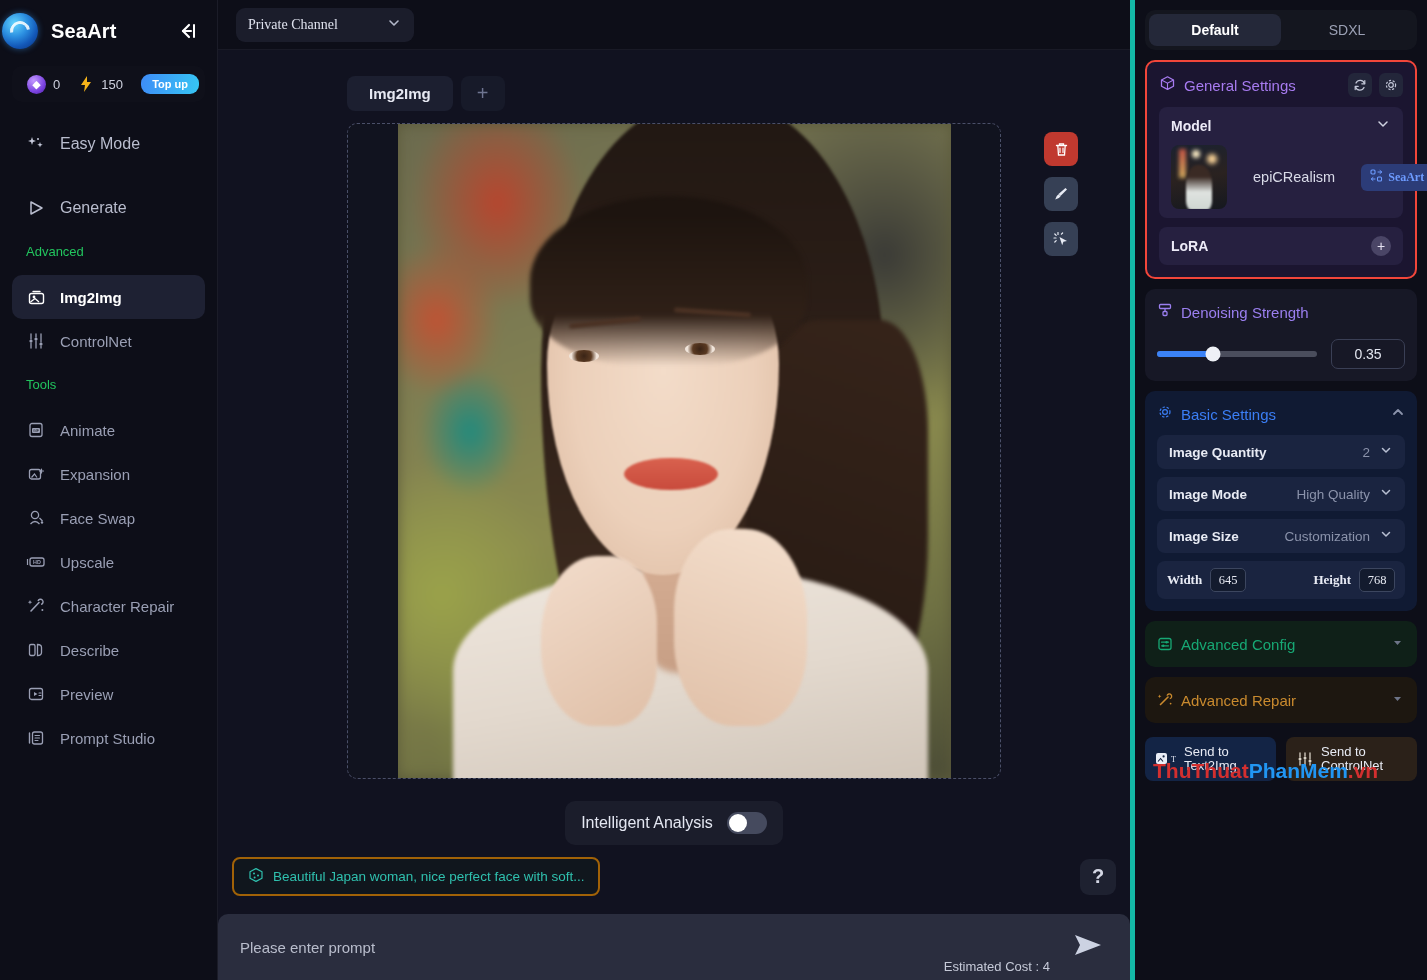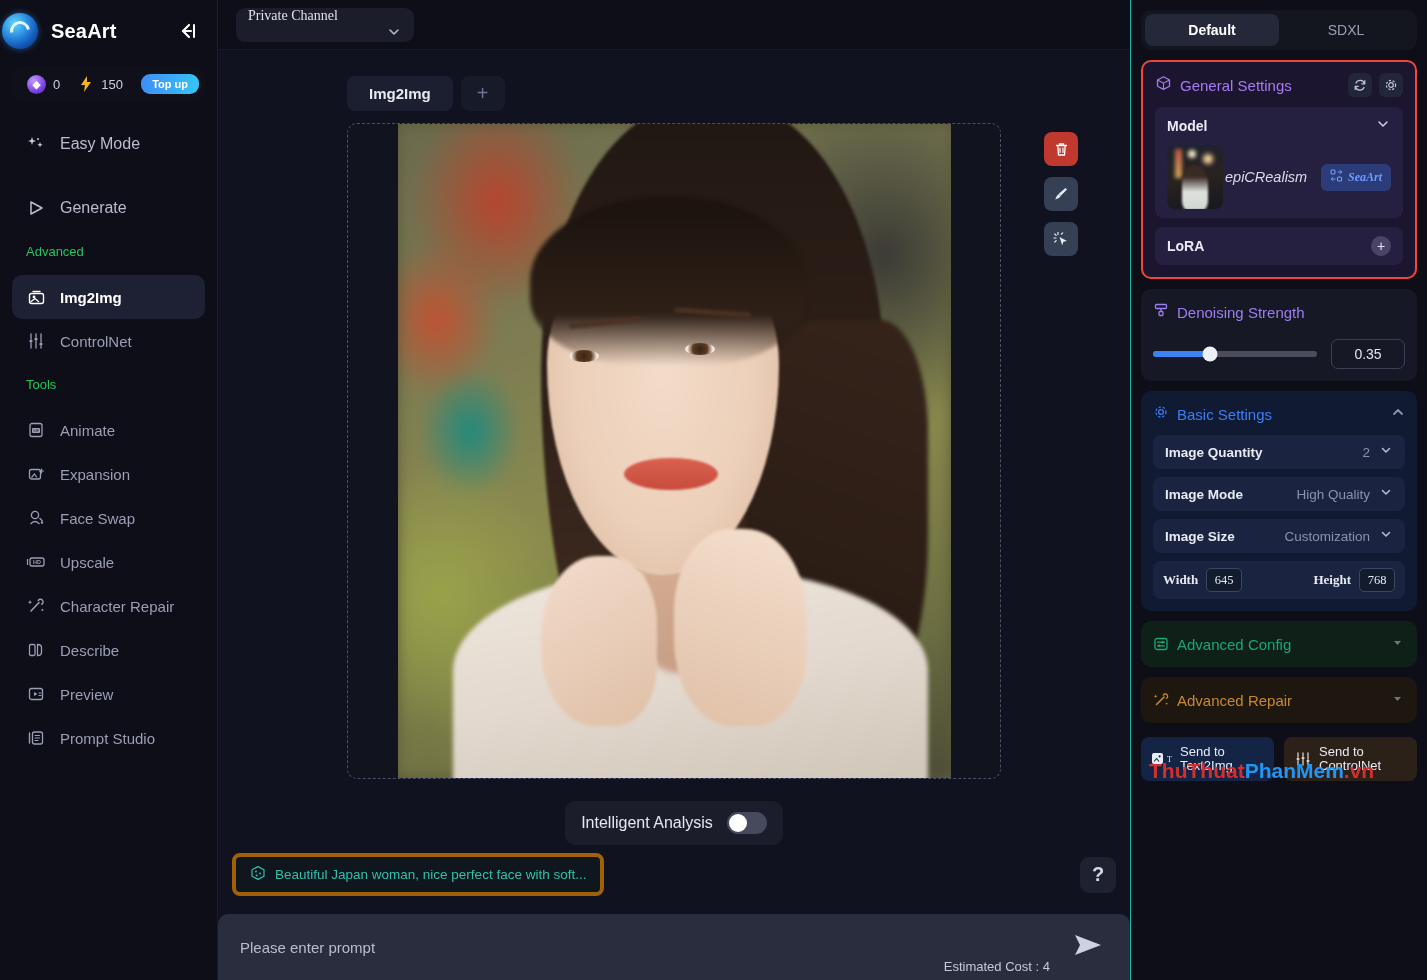--- a/index.html
+++ b/index.html
@@ -88,27 +88,26 @@
     flex: 1; position: relative;
     background: #111220;
     display: flex; flex-direction: column;
   }
   .topbar {
     height: 50px; background: #0d0e18;
     border-bottom: 1px solid #191a26;
     display: flex; align-items: center; padding: 0 0 0 18px;
   }
   .channel-select {
-    display: flex; align-items: flex-start;
+    display: flex; align-items: center;
     width: 178px; height: 34px;
     background: #1b1d2b; border-radius: 9px;
     padding: 0 12px; cursor: pointer;
     color: #dfe2ee; font-size: 14px;
     font-family: "Liberation Serif", serif;
-    flex-direction: column;
   }
   .channel-select .chev { margin-left: auto; }
 
   .canvas-wrap {
     flex: 1; position: relative;
     background: #111220;
     display: flex; flex-direction: column; align-items: center;
   }
   .tabs-row {
     display: flex; gap: 8px; margin-top: 26px;
@@ -210,21 +209,21 @@
     content: ""; position: absolute; left: 2px; top: 2px;
     width: 18px; height: 18px; border-radius: 50%; background: #fff;
   }
 
   .prompt-chip-row {
     position: absolute; left: 14px; bottom: 84px;
     display: flex; align-items: center; width: calc(100% - 28px);
   }
   .prompt-chip {
     display: flex; align-items: center; gap: 9px;
-    border: 4px solid #a16207; border-radius: 8px;
+    border: 2px solid #a16207; border-radius: 8px;
     padding: 8px 14px; color: #2fc0ae; font-size: 13.5px;
     background: #10161d; cursor: pointer;
   }
   .help-btn {
     margin-left: auto; width: 36px; height: 36px;
     background: #1e2130; border-radius: 9px;
     display: flex; align-items: center; justify-content: center;
     color: #d4d7e4; font-size: 20px; font-weight: bold; cursor: pointer;
   }
 
@@ -242,21 +241,21 @@
   .prompt-input::placeholder { color: #b9bdcc; }
   .cost-text {
     position: absolute; right: 80px; bottom: 6px;
     color: #c6cad8; font-size: 13px;
   }
   .send-arrow { position: absolute; right: 26px; top: 18px; cursor: pointer; }
 
   
   .right {
     width: 297px; flex: 0 0 297px; height: 980px;
-    background: #0d0e18; border-left: 1px solid #14b8a6;
+    background: #0d0e18; border-left: 5px solid #14b8a6;
     padding: 10px 10px 0 10px; position: relative;
   }
   .seg {
     display: flex; background: #14161f; border-radius: 10px;
     padding: 4px; height: 40px;
   }
   .seg-item {
     flex: 1; display: flex; align-items: center; justify-content: center;
     font-size: 14px; color: #9ba0b4; border-radius: 8px; cursor: pointer;
   }
@@ -278,21 +277,21 @@
   .general {
     background: #1b1530; border: 2px solid #f2463a;
   }
   .general .panel-title { color: #a77bf0; }
   .row-block {
     background: #262040; border-radius: 8px;
     margin-top: 9px; padding: 9px 12px;
   }
   .row-line { display: flex; align-items: center; }
   .row-label { color: #eceaf7; font-size: 14px; font-weight: bold; }
-  .model-row { display: flex; align-items: center; gap: 2px; margin-top: 9px; font-style: italic; }
+  .model-row { display: flex; align-items: center; gap: 26px; margin-top: 9px; }
   .model-thumb {
     width: 56px; height: 64px; border-radius: 8px; flex: 0 0 56px;
     overflow: hidden; position: relative;
     background: linear-gradient(170deg,#1b2230 0%,#2a2220 50%,#15181f 100%);
   }
   .mt-l1 { position:absolute; left:14%; top:6%; width:7px; height:46%;
     background:linear-gradient(180deg,#e8604a,#f0c46a); filter: blur(2px); opacity:.85;}
   .mt-l2 { position:absolute; left:64%; top:14%; width:10px; height:10px; border-radius:50%;
     background:#ffd79a; filter: blur(2.5px);}
   .mt-l3 { position:absolute; left:38%; top:8%; width:8px; height:8px; border-radius:50%;

